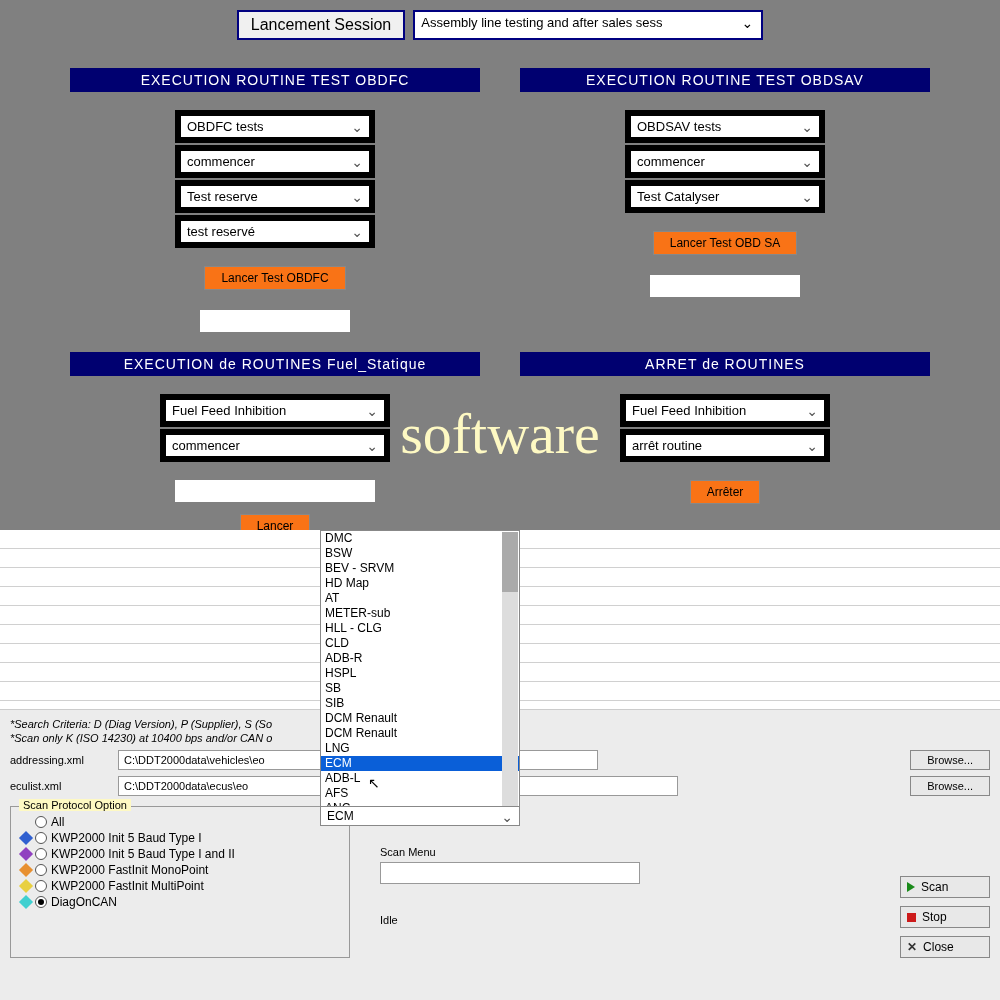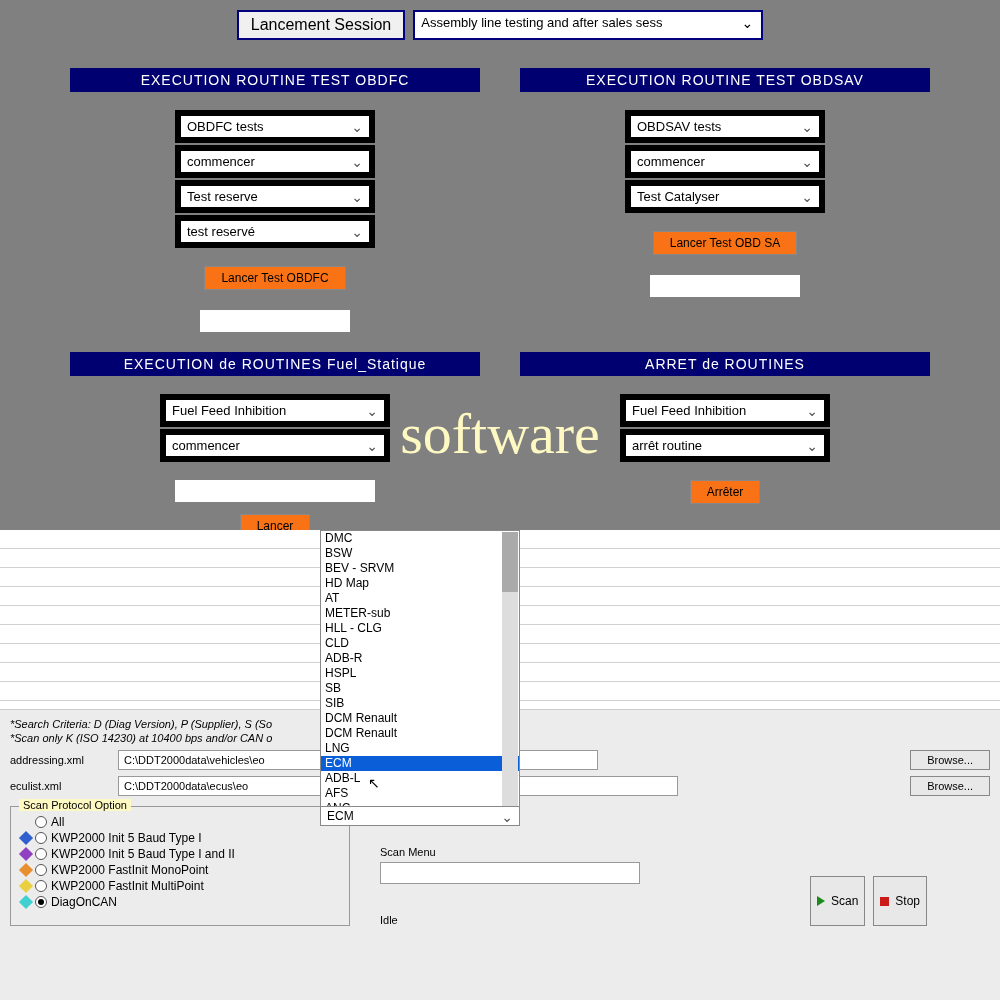--- a/index.html
+++ b/index.html
@@ -64,21 +64,21 @@
   .d-yellow { background: #e8d040; }
   .d-cyan { background: #40d0d0; }
   .radio { width: 12px; height: 12px; border: 1px solid #555; border-radius: 50%; background: #fff; display: inline-flex; align-items: center; justify-content: center; }
   .radio.on::after { content: ''; width: 6px; height: 6px; background: #000; border-radius: 50%; }
   
   .scan-col { flex: 1; }
   .scan-menu-label { font-size: 11px; margin-bottom: 4px; margin-top: 40px; }
   .scan-field { background: #fff; border: 1px solid #999; width: 260px; height: 22px; }
   .idle-row { margin-top: 30px; font-size: 11px; }
   
-  .btn-col { width: 180px; padding-top: 70px; display: flex; flex-direction: row; gap: 8px; }
+  .btn-col { width: 180px; padding-top: 70px; display: flex; flex-direction: column; gap: 8px; align-items: flex-end; }
   .action-btn { background: #e8e8e8; border: 1px solid #888; width: 90px; padding: 3px 6px; font-size: 12px; cursor: pointer; display: flex; align-items: center; gap: 6px; }
   .icon-play { width: 0; height: 0; border-left: 8px solid #1a8a1a; border-top: 5px solid transparent; border-bottom: 5px solid transparent; }
   .icon-stop { width: 9px; height: 9px; background: #cc1a1a; }
   .icon-close { font-weight: bold; color: #333; }
 </style>
 </head>
 <body>
 
 <div class="top-panel">
   <div class="session-row">

